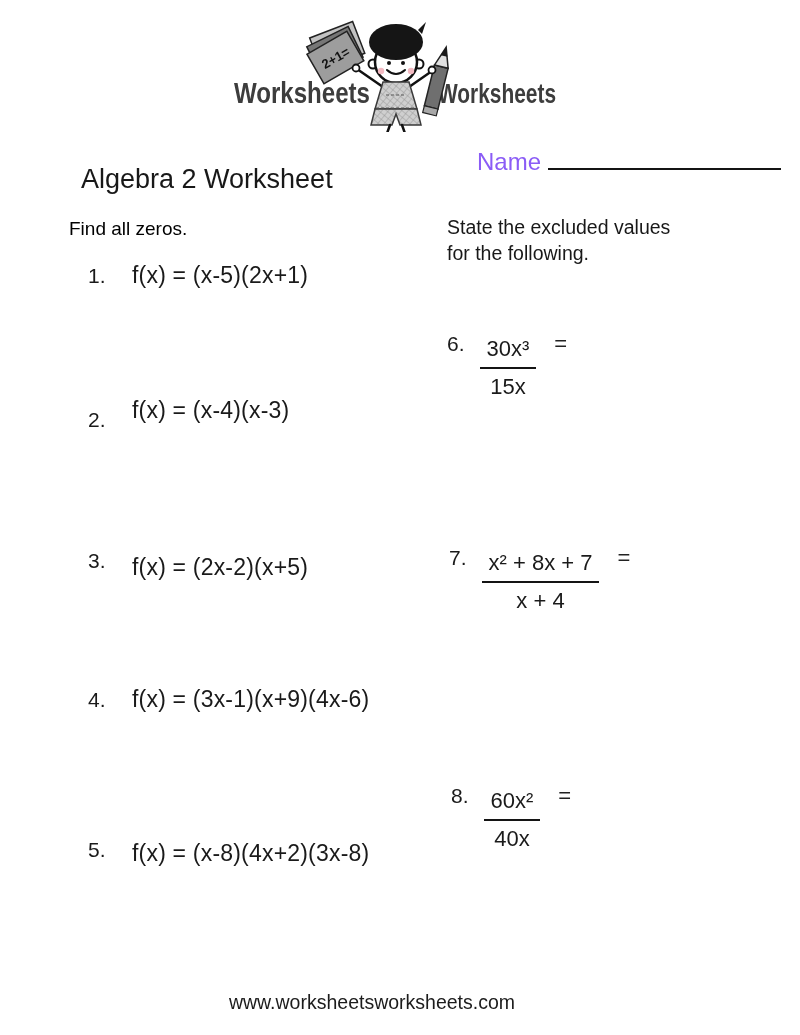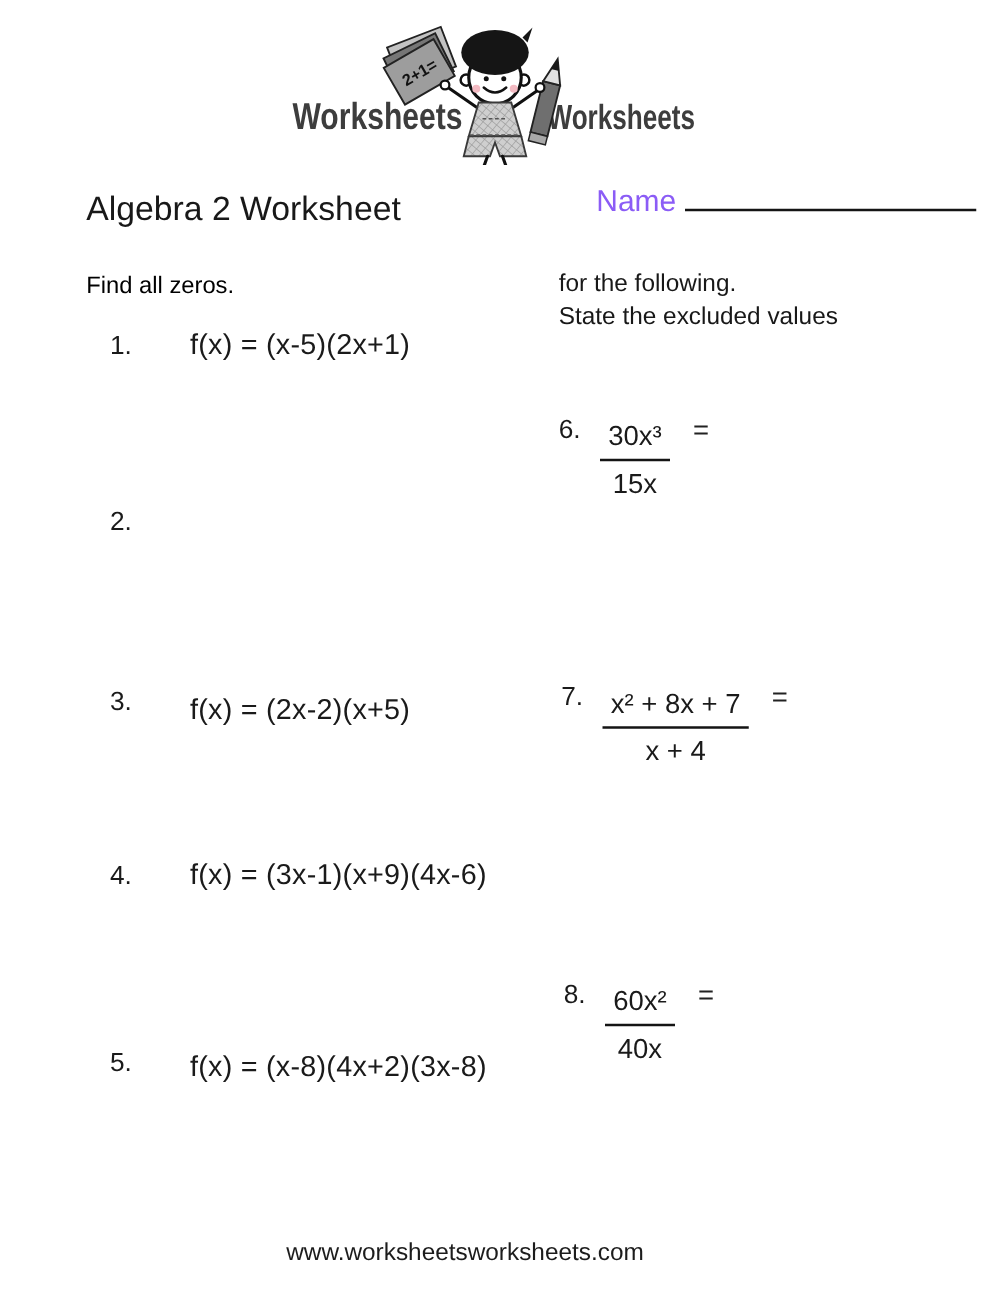--- a/index.html
+++ b/index.html
@@ -8,32 +8,32 @@
     width:800px;height:1035px;
     background:#ffffff;
     font-family:"Liberation Sans", sans-serif;
     color:#1a1a1a;
     overflow:hidden;
   }
   
   .logo{position:absolute;left:226px;top:8px;width:340px;height:124px;}
   
   .title{
-    position:absolute;left:69px;top:152px;margin:0;
+    position:absolute;left:69px;top:152px;margin:12px;
     font-size:27px;font-weight:400;letter-spacing:0;color:#181818;
   }
   .name-row{position:absolute;left:477px;top:148px;font-size:24px;color:#8b5cf6;white-space:nowrap;}
   .name-line{display:inline-block;width:233px;border-bottom:2px solid #141414;margin-left:7px;}
   
   .instr-left{position:absolute;left:69px;top:218px;font-size:19px;color:#000000;}
   .instr-right{position:absolute;left:447px;top:214px;font-size:19.5px;line-height:26px;color:#181818;}
   
   .lp{position:absolute;left:88px;display:flex;align-items:baseline;white-space:nowrap;}
   .lp .num{display:inline-block;width:28px;font-size:21px;}
-  .lp .expr{margin-left:36px;font-size:23px;letter-spacing:0.2px;}
+  .lp .expr{margin-left:16px;font-size:23px;letter-spacing:0.2px;}
   .lp1{top:262px;}
   .lp2{top:397px;}
   .lp3{top:554px;}
   .lp4{top:686px;}
   .lp5{top:840px;}
   .lp2 .num{position:relative;top:9px;}
   .lp3 .num{position:relative;top:-7px;}
   .lp5 .num{position:relative;top:-4px;}
   
   .rp{position:absolute;display:flex;align-items:center;white-space:nowrap;}
@@ -107,30 +107,31 @@
     </g>
   </svg>
 
   <h1 class="title">Algebra 2 Worksheet</h1>
   <div class="name-row">
     <span>Name</span><span class="name-line"></span>
   </div>
 
   <div class="instr-left">Find all zeros.</div>
   <div class="instr-right">
+    <div>State the excluded values</div>
     <div>for the following.</div>
-    <div>State the excluded values</div>
   </div>
 
   <div class="lp lp1">
     <span class="num">1.</span>
     <span class="expr">f(x) = (x-5)(2x+1)</span>
   </div>
   <div class="lp lp2">
     <span class="num">2.</span>
+    <span class="expr">f(x) = (x-4)(x-3)</span>
   </div>
   <div class="lp lp3">
     <span class="num">3.</span>
     <span class="expr">f(x) = (2x-2)(x+5)</span>
   </div>
   <div class="lp lp4">
     <span class="num">4.</span>
     <span class="expr">f(x) = (3x-1)(x+9)(4x-6)</span>
   </div>
   <div class="lp lp5">

